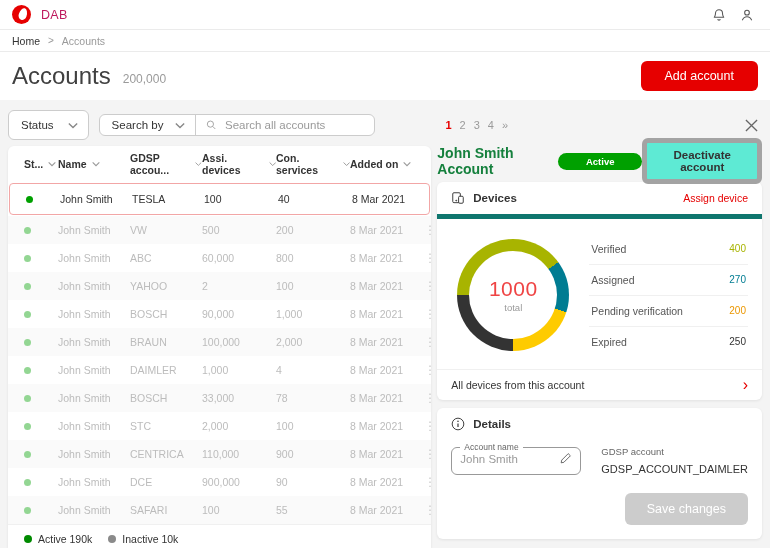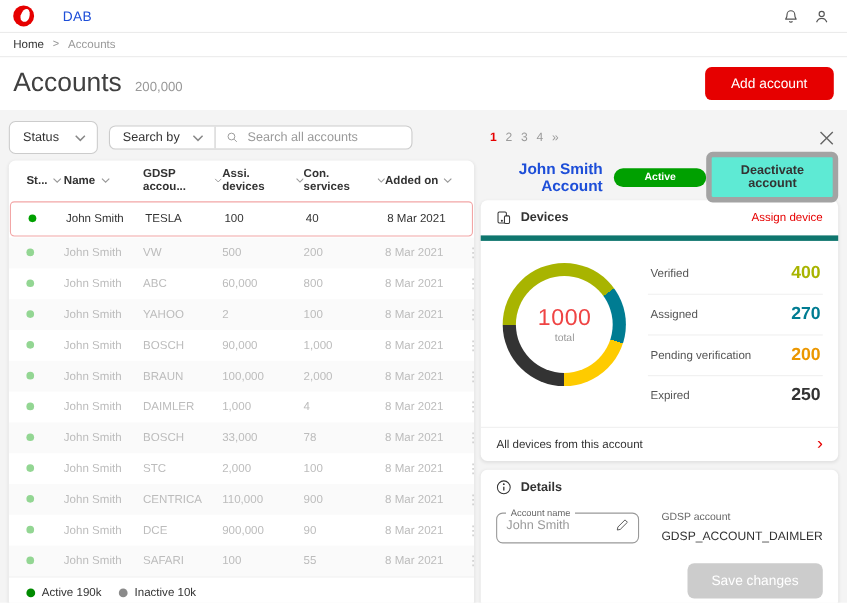--- a/index.html
+++ b/index.html
@@ -5,21 +5,21 @@
   * { margin:0; padding:0; box-sizing:border-box; }
   html,body { width:770px; height:548px; }
   body { font-family:"Liberation Sans", sans-serif; background:#fff; color:#333; overflow:hidden; }
   svg { display:block; }
 
   
   .topbar { height:30px; display:flex; align-items:center; padding:0 16px 0 12px; border-bottom:1px solid #ebebeb; }
   .logo { width:19px; height:19px; border-radius:50%; background:#e60000; position:relative; }
   .logo::after { content:""; position:absolute; left:7px; top:3px; width:8px; height:12px; background:#fff;
                  border-radius:50% 50% 50% 50% / 60% 60% 40% 40%; transform:rotate(18deg); }
-  .brand { font-size:12.5px; color:#1d4ed8; margin-left:26px; letter-spacing:.3px; }
+  .brand { font-size:12.5px; color:#be185d; margin-left:10px; letter-spacing:.3px; }
   .topbar-icons { margin-left:auto; display:flex; gap:14px; align-items:center; }
 
   
   .breadcrumb { height:22px; display:flex; align-items:center; gap:8px; padding:0 12px; border-bottom:1px solid #ebebeb; font-size:10.5px; }
   .crumb-home { color:#333; }
   .crumb-sep { color:#999; font-size:10px; }
   .crumb-current { color:#9a9a9a; }
 
   
   .title-row { height:48px; display:flex; align-items:center; padding:0 12px; }
@@ -60,42 +60,42 @@
   .kebab { justify-self:end; padding:0 6px; color:#c9c9c9; font-size:12px; }
   .kebab::before { content:"\22EE"; }
   .table-footer { display:flex; align-items:center; gap:16px; padding:8px 16px; font-size:10.5px; color:#333; border-top:1px solid #f0f0f0; }
   .leg-item { display:flex; align-items:center; gap:6px; }
   .dot-active { width:8px; height:8px; border-radius:50%; background:#008a00; }
   .dot-inactive { width:8px; height:8px; border-radius:50%; background:#8a8a8a; }
 
   
   .detail-panel { flex:1; margin-left:6px; }
   .detail-header { display:flex; align-items:center; height:30px; margin-bottom:6px; }
-  .detail-title { font-size:14px; font-weight:bold; color:#1d4ed8;text-align:right; }
+  .detail-title { font-size:14px; font-weight:bold; color:#15803d; }
   .badge { background:#00a000; color:#fff; font-size:9.5px; font-weight:bold; border-radius:10px; padding:3px 28px; margin-left:10px; }
   .btn-outline { margin-left:auto; background:#5eead4; border:5px solid #a3a3a3; border-radius:6px; font-size:11.5px;
                  font-weight:bold; color:#333; padding:6px 12px; font-family:inherit; cursor:pointer; }
 
   .card { background:#fff; border-radius:6px; box-shadow:0 1px 3px rgba(0,0,0,.08); }
   .devices-card { margin-bottom:8px; }
   .card-head { display:flex; align-items:center; gap:8px; padding:9px 14px; border-bottom:5px solid #0f766e; }
   .card-title { font-size:11.5px; font-weight:bold; color:#333; }
   .link-red { margin-left:auto; color:#e60000; font-size:10.5px; text-decoration:none; cursor:pointer; }
 
   .chart-row { display:flex; padding:12px 14px 10px 14px; }
   .donut { width:112px; height:112px; border-radius:50%; position:relative; margin:8px 6px 8px 6px; }
   .donut-hole { position:absolute; inset:12px; background:#fff; border-radius:50%; display:flex;
                 flex-direction:column; align-items:center; justify-content:center; }
   .donut-total { font-size:21px; color:#ef4444; letter-spacing:.5px; }
   .donut-total-label { font-size:9.5px; color:#9a9a9a; margin-top:1px; }
   .legend { flex:1; margin-left:14px; display:flex; flex-direction:column; justify-content:center; }
   .legend-row { display:flex; align-items:center; justify-content:space-between; padding:9px 2px; border-bottom:1px solid #f0f0f0; }
   .legend-row:last-child { border-bottom:none; }
   .legend-label { font-size:10.5px; color:#555; }
-  .legend-value { font-size:16px; font-weight:bold; }
+  .legend-value { font-size:10px; font-weight:normal; }
   .card-foot { display:flex; align-items:center; padding:9px 14px; border-top:1px solid #f0f0f0; font-size:10.5px; color:#333; cursor:pointer; }
   .chev-red { margin-left:auto; color:#e60000; font-size:16px; line-height:10px; }
 
   .details-card .card-head { border-bottom:none; }
   .details-body { display:flex; padding:2px 14px 0 14px; gap:20px; }
   .name-fieldset { border:1px solid #999; border-radius:6px; width:130px; padding:0 8px 7px 8px; }
   .name-fieldset legend { font-size:8.5px; color:#666; padding:0 4px; }
   .field-inner { display:flex; align-items:center; justify-content:space-between; }
   .field-value { font-size:11.5px; color:#9a9a9a; }
   .gdsp-col { padding-top:4px; }

